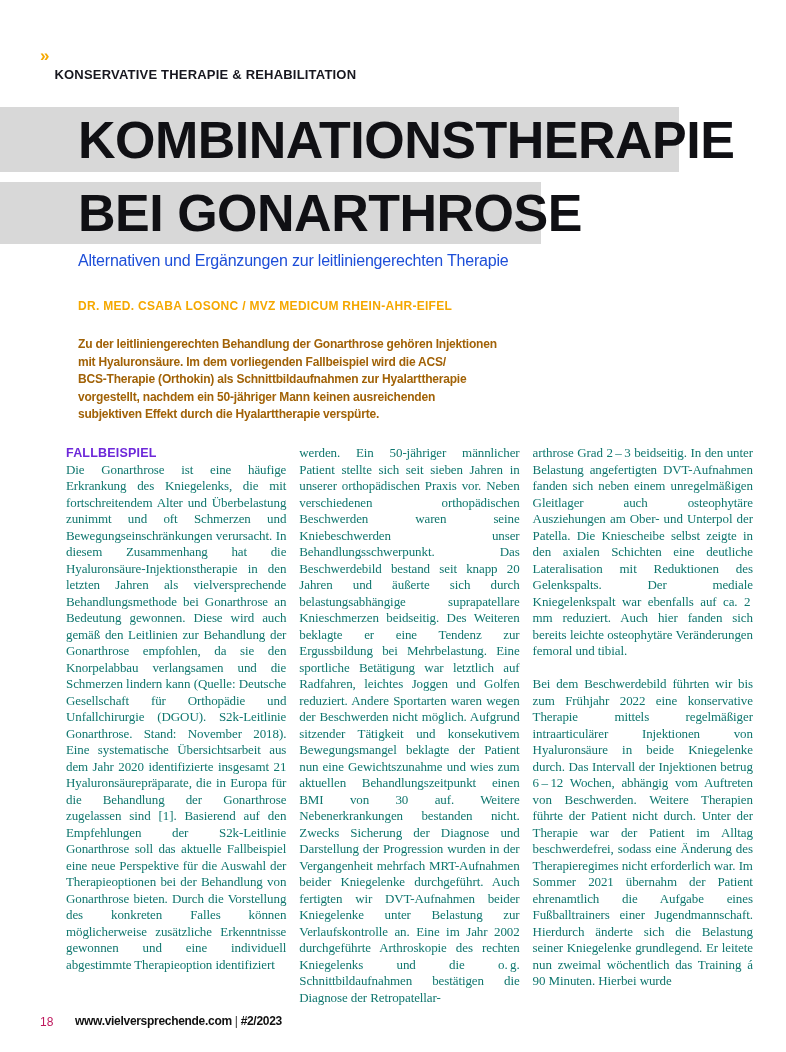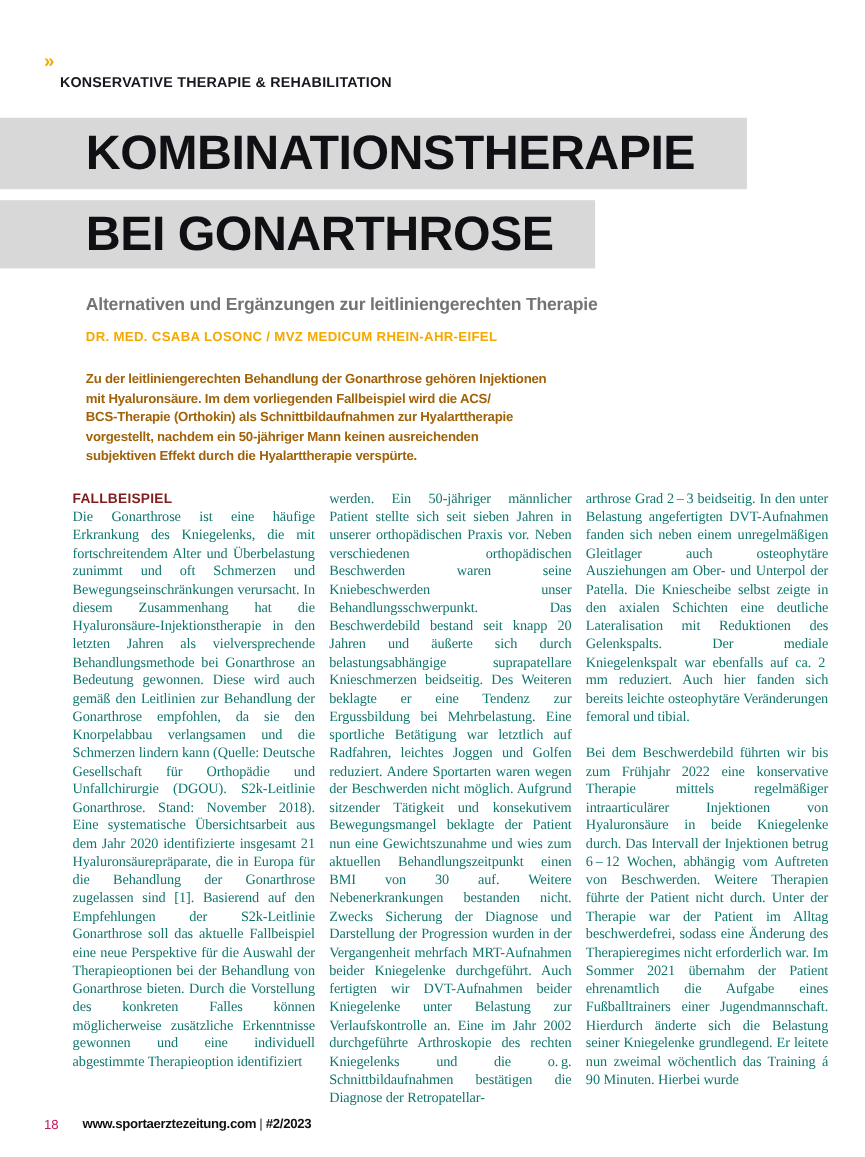--- a/index.html
+++ b/index.html
@@ -26,44 +26,44 @@
   }
   
   .title-block {
     position:absolute; left:0; background:#d8d8d8;
     display:flex; align-items:center;
   }
   .title-block.b1 { top:107px; width:679px; height:65px; }
   .title-block.b2 { top:182px; width:541px; height:62px; }
   .title-text {
     padding-left:78px;
-    font-size:44px; font-weight:bold; color:#101014;
+    font-size:52px; font-weight:bold; color:#101014;
     letter-spacing:-0.5px; white-space:nowrap;
   }
   .subtitle {
-    position:absolute; top:269px; left:78px;
-    font-size:16px; letter-spacing:-0.2px; color:#737373;font-weight:bold;
+    position:absolute; top:252px; left:78px;
+    font-size:16px; letter-spacing:-0.2px; color:#1d4ed8;
   }
   .author {
     position:absolute; top:299px; left:78px;
     font-size:12px; font-weight:bold; color:#F5A800; letter-spacing:0.3px;
   }
   .intro {
     position:absolute; top:336px; left:78px;
     font-size:12px; font-weight:bold; color:#a16207;
     line-height:17.5px; letter-spacing:-0.2px;
   }
   
   .columns {
     position:absolute; top:445px; left:66px; width:687px;
     display:flex; gap:13px;
   }
   .col { width:220.3px; }
   .section-heading {
-    font-size:12.5px; font-weight:bold; color:#7f1d1d;
+    font-size:12.5px; font-weight:bold; color:#6d28d9;
     letter-spacing:0.2px; line-height:16.5px;
     font-family:"Liberation Sans", sans-serif;
   }
   .col p {
     font-family:"Liberation Serif", serif;
     font-size:13px; line-height:16.5px; color:#0f766e;
     text-align:justify;
     letter-spacing:-0.1px;
     -webkit-hyphens:auto; hyphens:auto;
   }
@@ -123,17 +123,17 @@
     </div>
     <div class="col">
       <p lang="de">arthrose Grad 2 – 3 beidseitig. In den unter Belastung angefertigten DVT-Aufnahmen fanden sich neben einem unregelmäßigen Gleitlager auch osteophytäre Ausziehungen am Ober- und Unterpol der Patella. Die Kniescheibe selbst zeigte in den axialen Schichten eine deutliche Lateralisation mit Reduktionen des Gelenkspalts. Der mediale Kniegelenkspalt war ebenfalls auf ca. 2 mm reduziert. Auch hier fanden sich bereits leichte osteophytäre Veränderungen femoral und tibial.</p>
       <p lang="de" class="second">Bei dem Beschwerdebild führten wir bis zum Frühjahr 2022 eine konservative Therapie mittels regelmäßiger intraarticulärer Injektionen von Hyaluronsäure in beide Kniegelenke durch. Das Intervall der Injektionen betrug 6 – 12 Wochen, abhängig vom Auftreten von Beschwerden. Weitere Therapien führte der Patient nicht durch. Unter der Therapie war der Patient im Alltag beschwerdefrei, sodass eine Änderung des Therapieregimes nicht erforderlich war. Im Sommer 2021 übernahm der Patient ehrenamtlich die Aufgabe eines Fußballtrainers einer Jugendmannschaft. Hierdurch änderte sich die Belastung seiner Kniegelenke grundlegend. Er leitete nun zweimal wöchentlich das Training á 90 Minuten. Hierbei wurde</p>
     </div>
   </div>
 
   <div class="footer">
     <span class="page-number">18</span>
     <span class="footer-line">
-      <span>www.sportaerztezeitung.com</span><span class="sep">|</span><span>#2/2023</span>
+      <span>www.vielversprechende.com</span><span class="sep">|</span><span>#2/2023</span>
     </span>
   </div>
 
 </div>
 
 </body></html>

